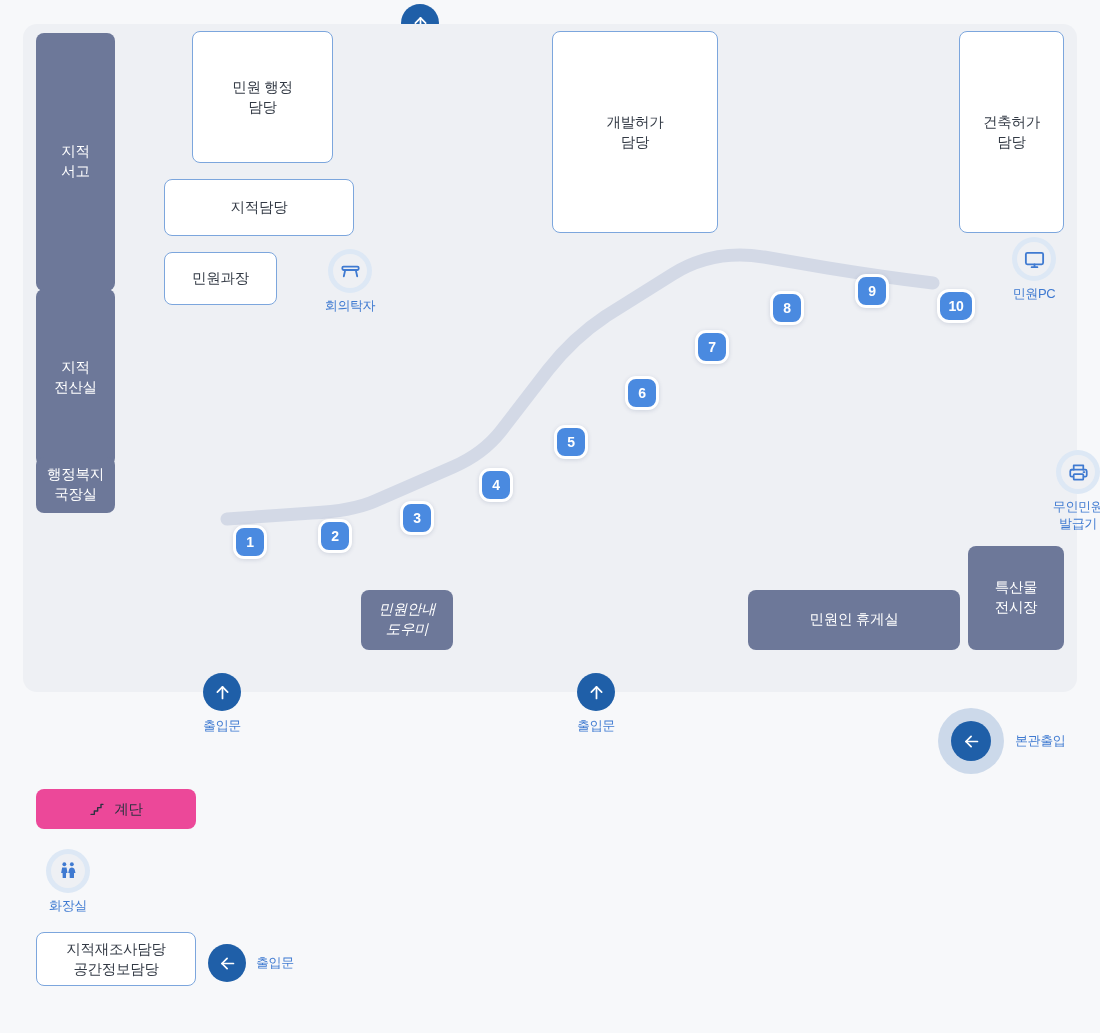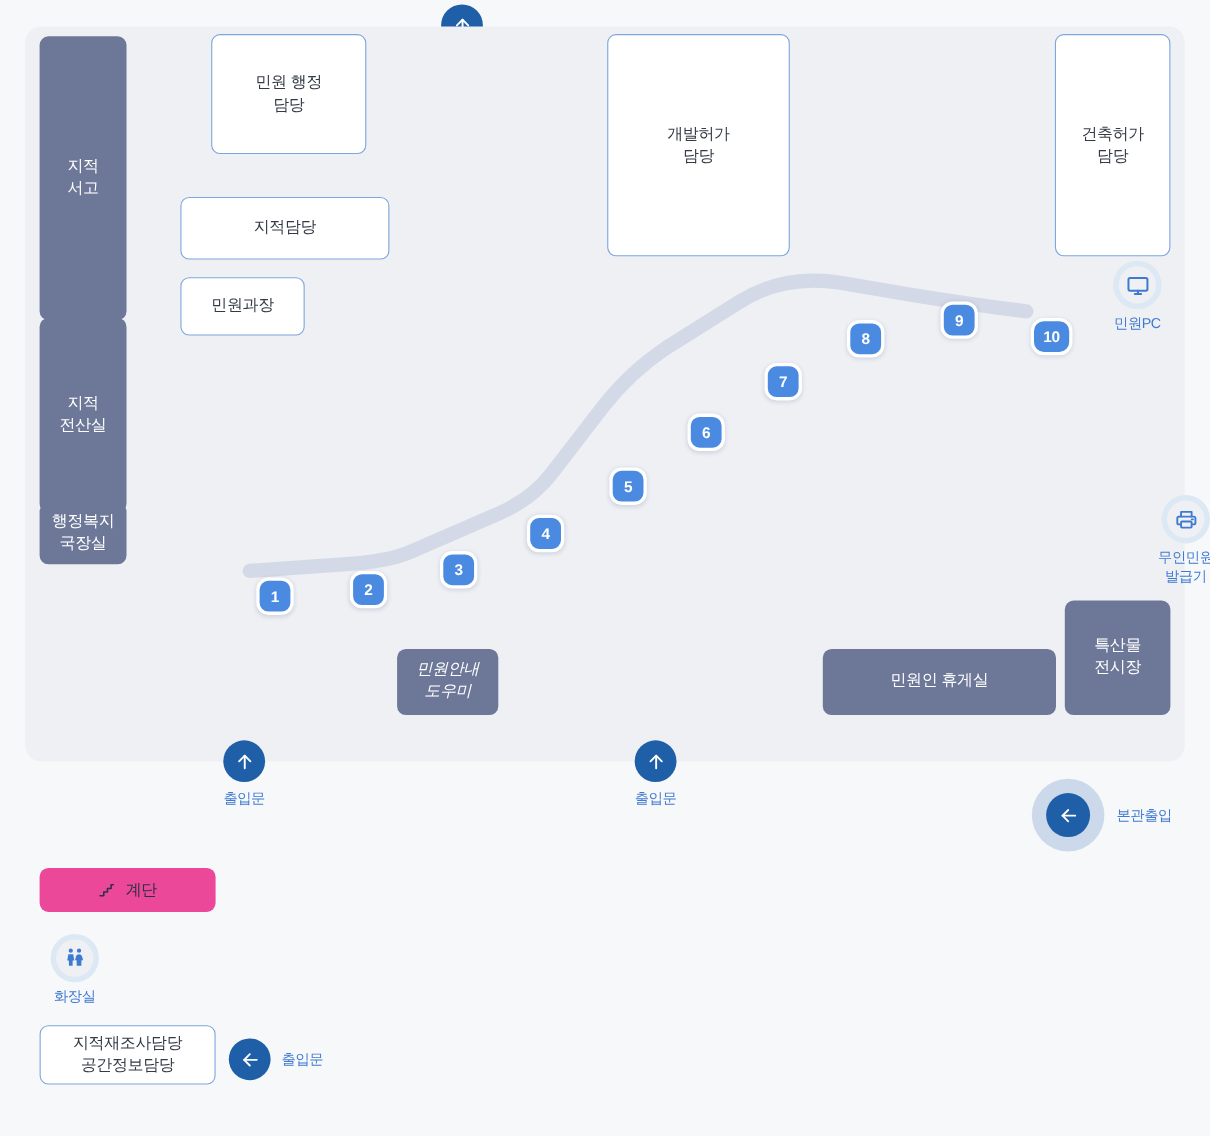--- a/index.html
+++ b/index.html
@@ -199,25 +199,37 @@
       <path d="M 204 495 L 289 489 Q 330 487 352 477 L 430 443 Q 460 430 478 407 L 525 346 Q 550 314 583 292 L 650 250 Q 690 225 741 233 L 805 244 Q 860 253 910 259" fill="none" stroke="#d3d9e6" stroke-width="13" stroke-linecap="round" stroke-linejoin="round"></path>
     </svg>
 
     <div class="node room-solid" style="left:13px; top:9px; width:79px; height:258px;">지적
 서고</div>
     <div class="node room-solid" style="left:13px; top:265px; width:79px; height:177px;">지적
 전산실</div>
     <div class="node room-solid" style="left:13px; top:433px; width:79px; height:56px;">행정복지
 국장실</div>
 
-    <div class="node room-outline" style="left:169px; top:7px; width:141px; height:109px;">민원 행정
+    <div class="node room-outline" style="left:169px; top:7px; width:141px; height:132px;">민원 행정
 담당</div>
     <div class="node room-outline" style="left:141px; top:155px; width:190px; height:57px;">지적담당</div>
     <div class="node room-outline" style="left:141px; top:228px; width:113px; height:53px;">민원과장</div>
 
+    <div class="node facility" style="left:282px; top:225px;">
+      <span class="ring">
+        <span class="inner">
+          <svg width="23" height="23" viewBox="0 0 24 24" fill="none" stroke="#3f7ad1" stroke-width="1.9" stroke-linecap="round" stroke-linejoin="round">
+            <rect x="3.5" y="7" width="17" height="3.4" rx="1.2"></rect>
+            <line x1="6.5" y1="10.6" x2="5" y2="17"></line>
+            <line x1="17.5" y1="10.6" x2="19" y2="17"></line>
+          </svg>
+        </span>
+      </span>
+      <span class="cap">회의탁자</span>
+    </div>
 
     <div class="node room-outline" style="left:529px; top:7px; width:166px; height:202px;">개발허가
 담당</div>
     <div class="node room-outline" style="left:936px; top:7px; width:105px; height:202px;">건축허가
 담당</div>
 
     <div class="node facility" style="left:966px; top:213px;">
       <span class="ring">
         <span class="inner">
           <svg width="23" height="23" viewBox="0 0 24 24" fill="none" stroke="#3f7ad1" stroke-width="1.9" stroke-linecap="round" stroke-linejoin="round">

